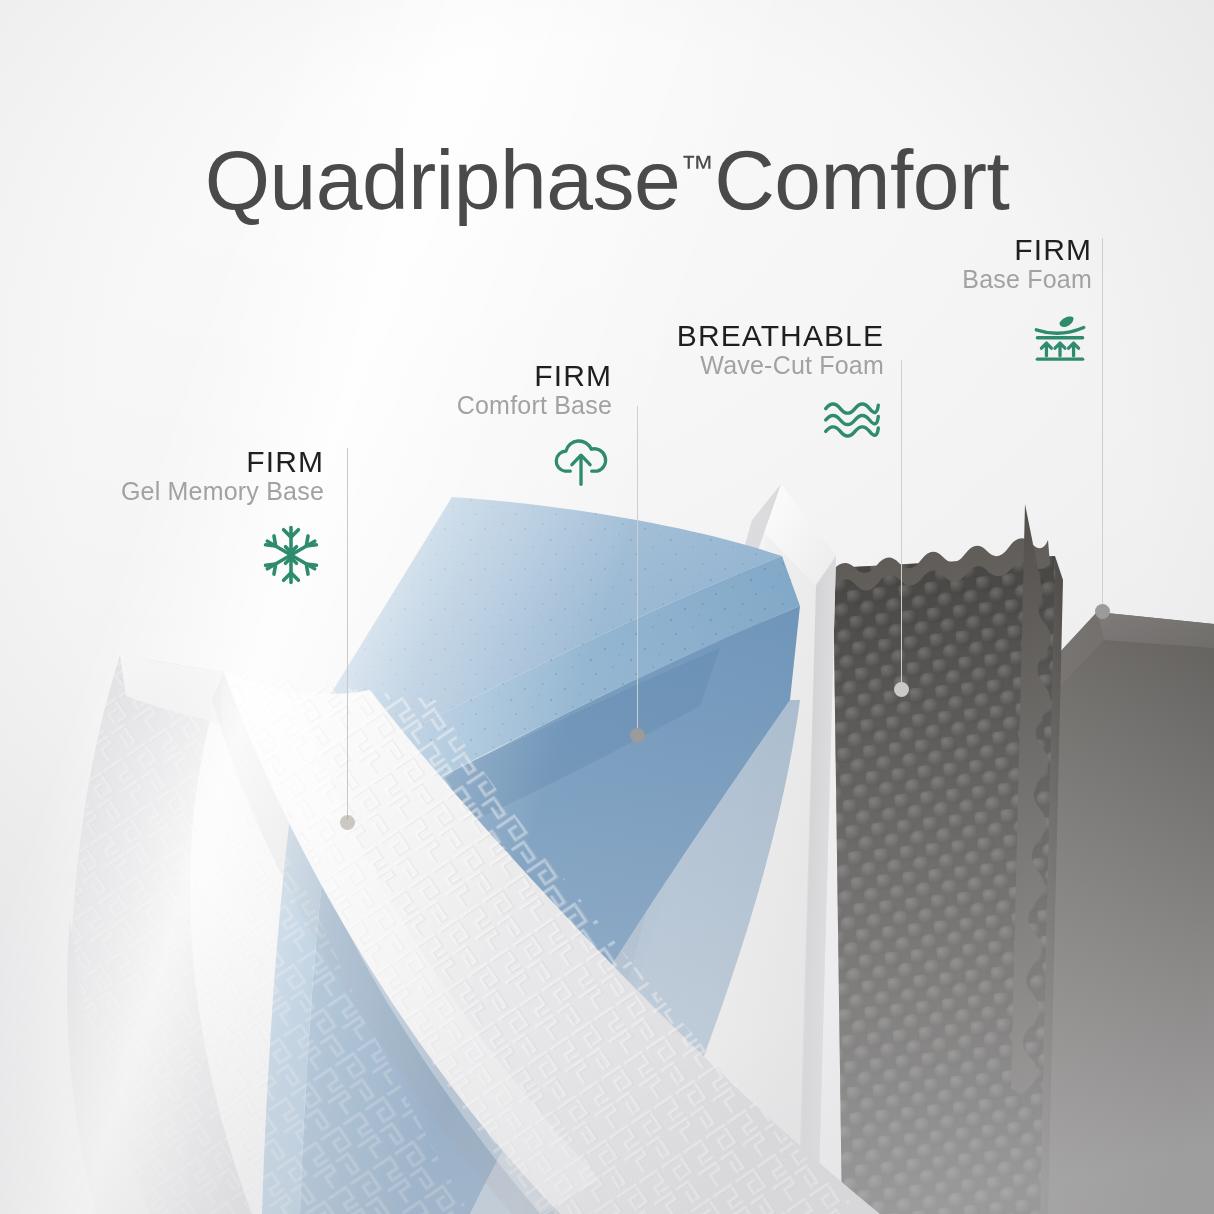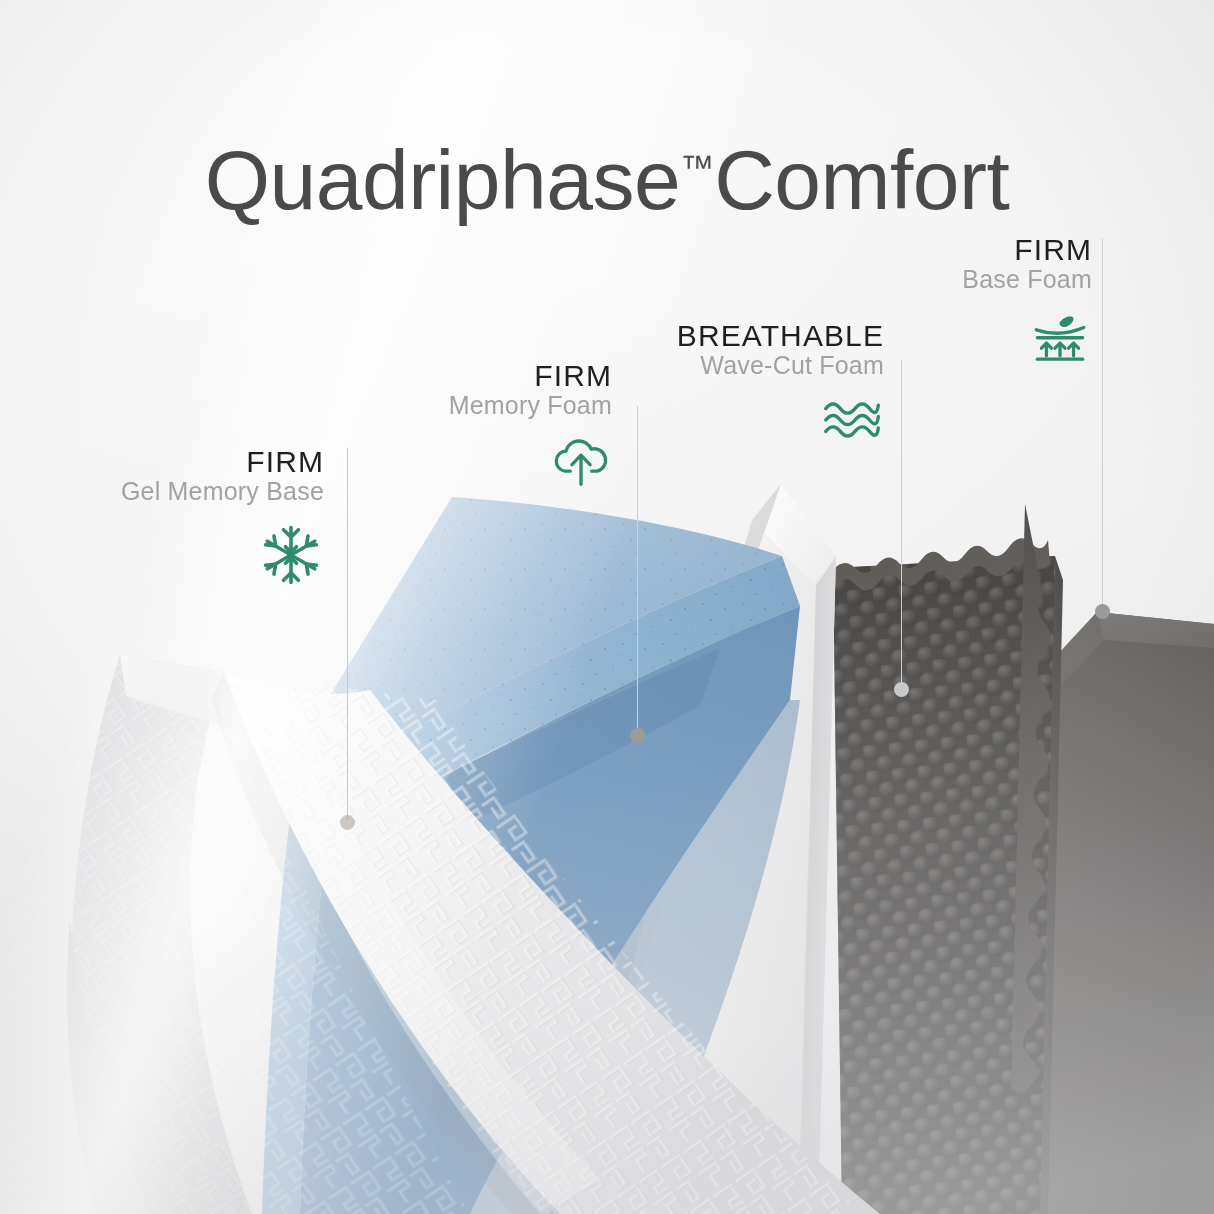--- a/index.html
+++ b/index.html
@@ -408,21 +408,21 @@
         <path d="M35.1 30.5 l7.4 1 M35.1 30.5 l1.3 7.4"></path>
         <path d="M12.9 30.5 l-7.4 1 M12.9 30.5 l-1.3 7.4"></path>
         <path d="M35.1 17.5 l7.4 -1 M35.1 17.5 l1.3 -7.4"></path>
         <path d="M24 22 l-4 -4 M24 22 l4 -4 M24 26 l-4 4 M24 26 l4 4"></path>
       </svg>
     </div>
   </div>
 
   <div class="callout" style="right:602px; top:360px;">
     <div class="kicker">FIRM</div>
-    <div class="sub">Memory Foam</div>
+    <div class="sub">Comfort Base</div>
     <div class="ico">
       <svg width="62" height="56" viewBox="0 0 52 46" fill="none" stroke="#2e8b6e" stroke-width="2.8" stroke-linecap="round" stroke-linejoin="round">
         <path d="M17 29 H12.5 A8.5 8.5 0 0 1 13.4 12.1
                  A11.2 11.2 0 0 1 34.6 10.6
                  A8.6 8.6 0 0 1 39.6 29 H35"></path>
         <path d="M26 40 V16.5"></path>
         <path d="M18.4 23.6 L26 15.6 L33.6 23.6"></path>
       </svg>
     </div>
   </div>

